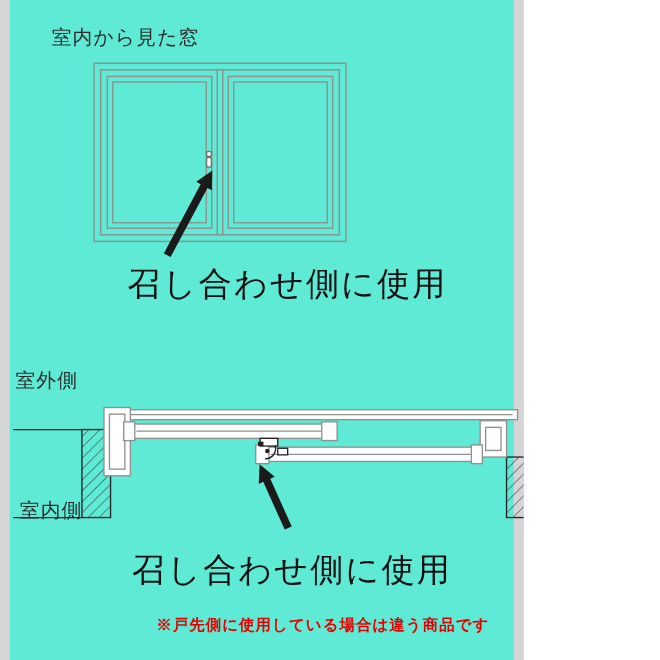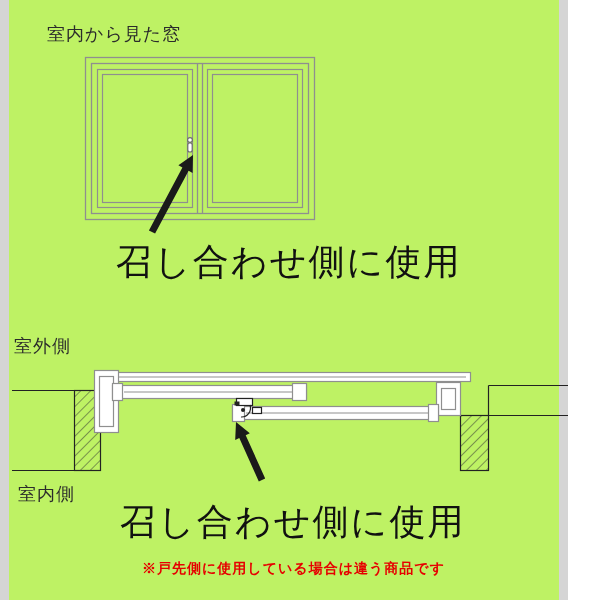--- a/index.html
+++ b/index.html
@@ -1,24 +1,24 @@
 <!DOCTYPE html>
 <html><head>
 <meta charset="utf-8">
 <style>
   html,body{margin:0;padding:0;background:#fff;}
   .page{
-    position:relative;width:568px;height:600px;background:#bef264;overflow:hidden;
+    position:relative;width:476px;height:600px;background:#5eead4;overflow:hidden;
     font-family:"Liberation Sans",sans-serif;color:#1a1a1a;
   }
   .edge-strip{position:absolute;top:0;width:9px;height:600px;background:#d5d5d5;}
   .edge-left{left:0;}
   .edge-right{right:0;}
   .small-label{position:absolute;font-size:18px;color:#2b2b2b;letter-spacing:1px;white-space:nowrap;}
-  .caption{position:absolute;font-size:36px;color:#111;letter-spacing:2px;white-space:nowrap;}
+  .caption{position:absolute;font-size:30px;color:#111;letter-spacing:2px;white-space:nowrap;}
   .footnote{position:absolute;left:142px;top:560px;font-size:14px;font-weight:bold;color:#e60000;letter-spacing:1px;white-space:nowrap;}
   svg{position:absolute;display:block;}
   .win-svg{left:80px;top:50px;}
   .sec-svg{left:0;top:352px;}
 </style>
 </head>
 <body>
 
 <div class="page">
 
@@ -99,19 +99,19 @@
       <rect x="236.5" y="46.5" width="16" height="7"></rect>
       <rect x="234.5" y="49.5" width="5" height="4" fill="#222" stroke="none"></rect>
       <path d="M 250,53 a 9,9 0 0 1 -9,12" fill="none"></path>
       <circle cx="243" cy="58" r="2" fill="#222" stroke="none"></circle>
       <rect x="252.5" y="55.5" width="9" height="6"></rect>
     </g>
 
     <polygon fill="#1a1a1a" points="265.2,126.6 245.7,83.2 249.8,81.3 236,70 235.2,87.9 239.3,86.0 258.8,129.4"></polygon>
   </svg>
 
-  <div class="small-label" style="left:18px;top:482px;">室内側</div>
+  <div class="small-label" style="left:18px;top:452px;">室内側</div>
 
   <div class="caption" style="left:120px;top:498px;">召し合わせ側に使用</div>
 
   <div class="footnote">※戸先側に使用している場合は違う商品です</div>
 
 </div>
 
 </body></html>

